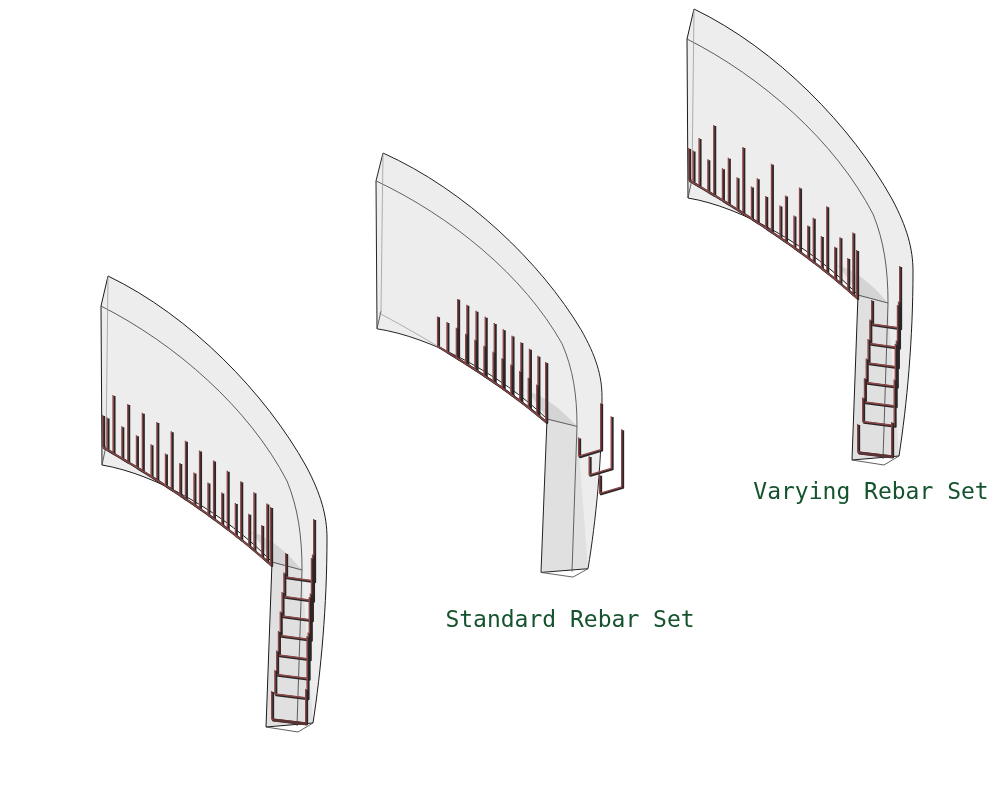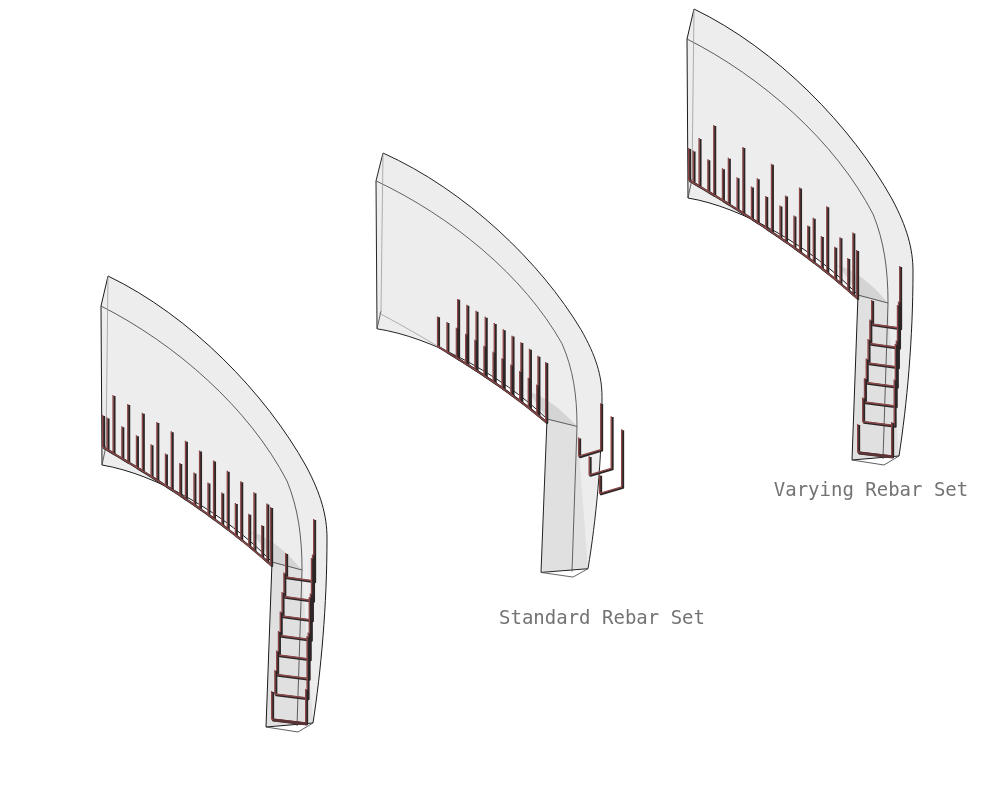--- a/index.html
+++ b/index.html
@@ -3,23 +3,23 @@
 <meta charset="utf-8">
 <style>
   html,body{margin:0;padding:0;}
   body{background:#ffffff;font-family:"DejaVu Sans",sans-serif;}
   .stage{position:relative;width:993px;height:797px;background:#ffffff;overflow:hidden;}
   .stage svg{position:absolute;left:0;top:0;}
   .cad-label{
     position:absolute;
     transform:translateX(-50%);
     font-family:"DejaVu Sans Mono",monospace;
-    font-size:19px;
+    font-size:23px;
     letter-spacing:0px;
-    color:#737373;
+    color:#14532d;
     white-space:nowrap;
   }
 </style>
 </head>
 <body>
 
 <div class="stage">
   <svg id="scene" width="993" height="797" viewBox="0 0 993 797">
       <g transform="translate(101,276) scale(1,1)">
         <path d="M7,0 C90,40 165,118 205,190 C220,218 226,240 226,262 C226,330 220,395 212,447 L165,451 L171,286 C125,238 55,198 1,189 L0,30 Z" fill="#ececec" fill-opacity="0.92" stroke="#1c1c1c" stroke-width="1" stroke-linejoin="round"></path>
@@ -171,15 +171,15 @@
           <path d="M178.8,370.0 L178.8,394.0 L209.6,398.0 L209.6,336.0" stroke="#2b2526" stroke-width="2.3" fill="none" stroke-linejoin="round"></path>
           <path d="M177.5,369.0 L177.5,393.0 L208.3,397.0 L208.3,335.0" stroke="#8c4848" stroke-width="1.4" fill="none" stroke-linejoin="round"></path>
           <path d="M177.0,389.5 L177.0,413.5 L208.5,417.5 L208.5,371.5" stroke="#2b2526" stroke-width="2.3" fill="none" stroke-linejoin="round"></path>
           <path d="M175.7,388.5 L175.7,412.5 L207.2,416.5 L207.2,370.5" stroke="#8c4848" stroke-width="1.4" fill="none" stroke-linejoin="round"></path>
           <path d="M172.0,416.0 L172.0,444.0 L206.0,448.0 L206.0,414.0" stroke="#2b2526" stroke-width="2.3" fill="none" stroke-linejoin="round"></path>
           <path d="M170.7,415.0 L170.7,443.0 L204.7,447.0 L204.7,413.0" stroke="#8c4848" stroke-width="1.4" fill="none" stroke-linejoin="round"></path>
           <path d="M172,444 L206,448" stroke="#5a3434" stroke-width="3" fill="none"></path>
         </g>
       </g>
     </svg>
-  <div class="cad-label" id="lbl-1" style="left: 602px; top: 606px;">Standard Rebar Set</div>
+  <div class="cad-label" id="lbl-1" style="left: 570px; top: 606px;">Standard Rebar Set</div>
   <div class="cad-label" id="lbl-2" style="left: 871px; top: 478px;">Varying Rebar Set</div>
 </div>
 
 </body></html>

